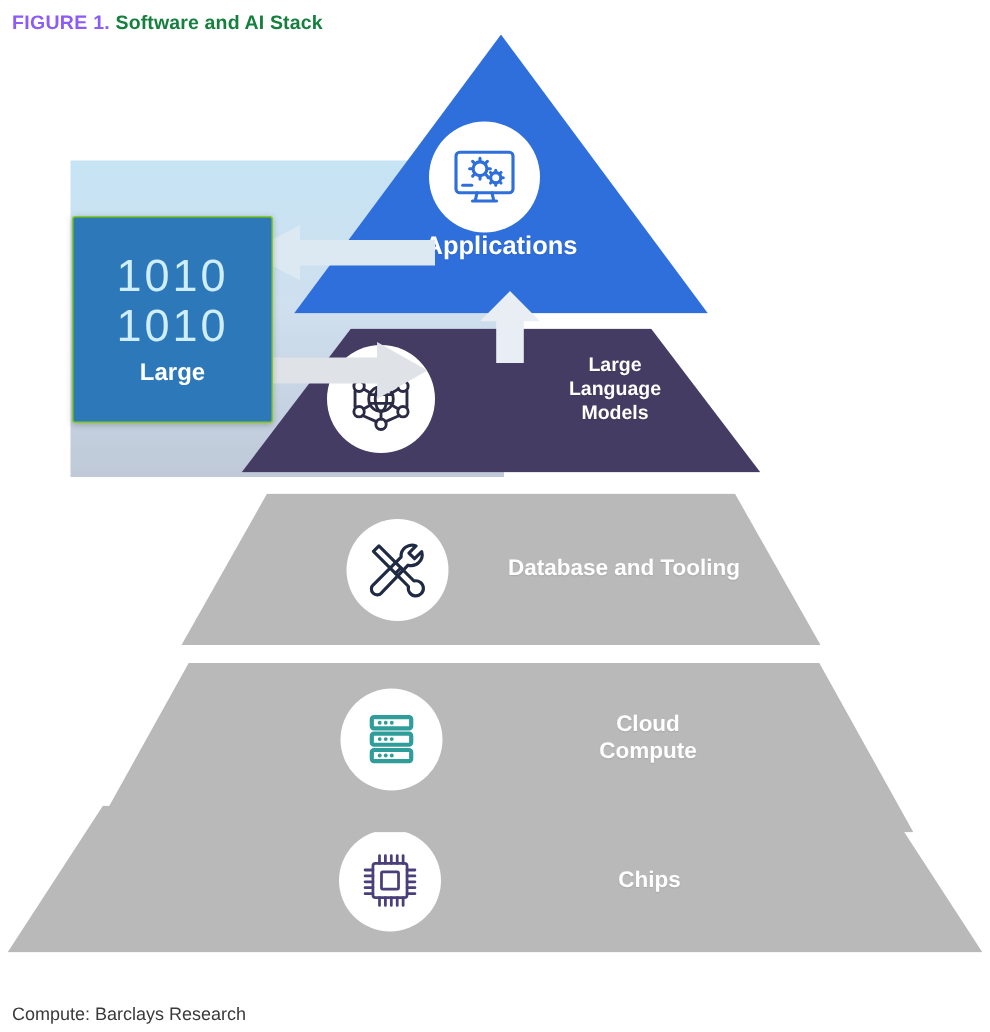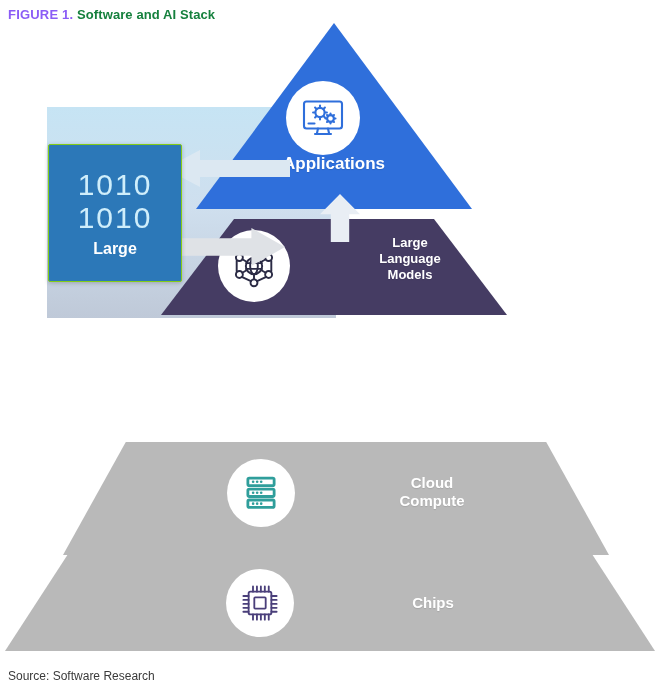--- a/index.html
+++ b/index.html
@@ -131,21 +131,21 @@
   }
   #tier-cloud .tier-label {
     left: 259px; width: 220px; top: 32px;
     font-size: 15px;
   }
   #tier-cloud .icon-bubble {
     left: 164px; top: 17px; width: 68px; height: 68px;
   }
 
   
-  #tier-chips { left: 5px; top: 531px; width: 650px; height: 98px; }
+  #tier-chips { left: 5px; top: 515px; width: 650px; height: 98px; }
   #tier-chips .tier-shape {
     background: #b9b9b9;
     clip-path: polygon(9.8% 0%, 90.2% 0%, 100% 100%, 0% 100%);
   }
   #tier-chips .tier-label {
     left: 318px; width: 220px; top: 41px;
     font-size: 15px;
   }
   #tier-chips .icon-bubble {
     left: 221px; top: 16px; width: 68px; height: 68px;
@@ -258,20 +258,31 @@
           <circle cx="15" cy="36.2" r="1.5"></circle>
             <circle cx="19.6" cy="36.2" r="1.5"></circle>
             <circle cx="24.2" cy="36.2" r="1.5"></circle>
         </g>
       </svg>
     </div>
     <div class="tier-label" style="white-space:pre-line">Cloud
 Compute</div>
   </div>
 
+  <div class="tier" id="tier-database">
+    <div class="tier-shape"></div>
+    <div class="icon-bubble">
+      <svg width="44" height="44" viewBox="0 0 48 48" fill="none" stroke="#1f2a44" stroke-width="2.3" stroke-linejoin="round" stroke-linecap="round">
+        <path d="M10.5 6.5l-4 4 16 16 4-4z"></path>
+        <path d="M26.5 22.5l9.5 9.5a5.5 5.5 0 11-4 4l-9.5-9.5"></path>
+        <path d="M37.5 6.5l-5.2 5.2 4.1 4.1 5.2-5.2a8 8 0 01-9.9 9.9L12.5 40.5a4.2 4.2 0 11-5.9-5.9L26.6 14.6a8 8 0 0110.9-8.1z"></path>
+      </svg>
+    </div>
+    <div class="tier-label">Database and Tooling</div>
+  </div>
 
   <div class="tier" id="tier-llm">
     <div class="tier-shape"></div>
     <div class="icon-bubble">
       <svg width="50" height="50" viewBox="0 0 52 52" fill="none" stroke="#2b2b45" stroke-width="2" stroke-linecap="round">
         <circle cx="26" cy="26" r="8.5"></circle>
         <ellipse cx="26" cy="26" rx="4" ry="8.5"></ellipse>
         <path d="M17.8 23h16.4M17.8 29h16.4"></path>
         <circle cx="26" cy="8.5" r="3.6"></circle>
         <circle cx="41.2" cy="17.2" r="3.6"></circle>
@@ -309,13 +320,13 @@
   <div class="arrow" id="arrow-llm-to-apps"></div>
 
   <div class="data-box">
     <div class="binary-line">1010</div>
     <div class="binary-line">1010</div>
     <div class="data-caption">Large</div>
   </div>
 
 </div>
 
-<div class="source">Source: Software Research</div>
+<div class="source">Compute: Barclays Research</div>
 
 </body></html>

